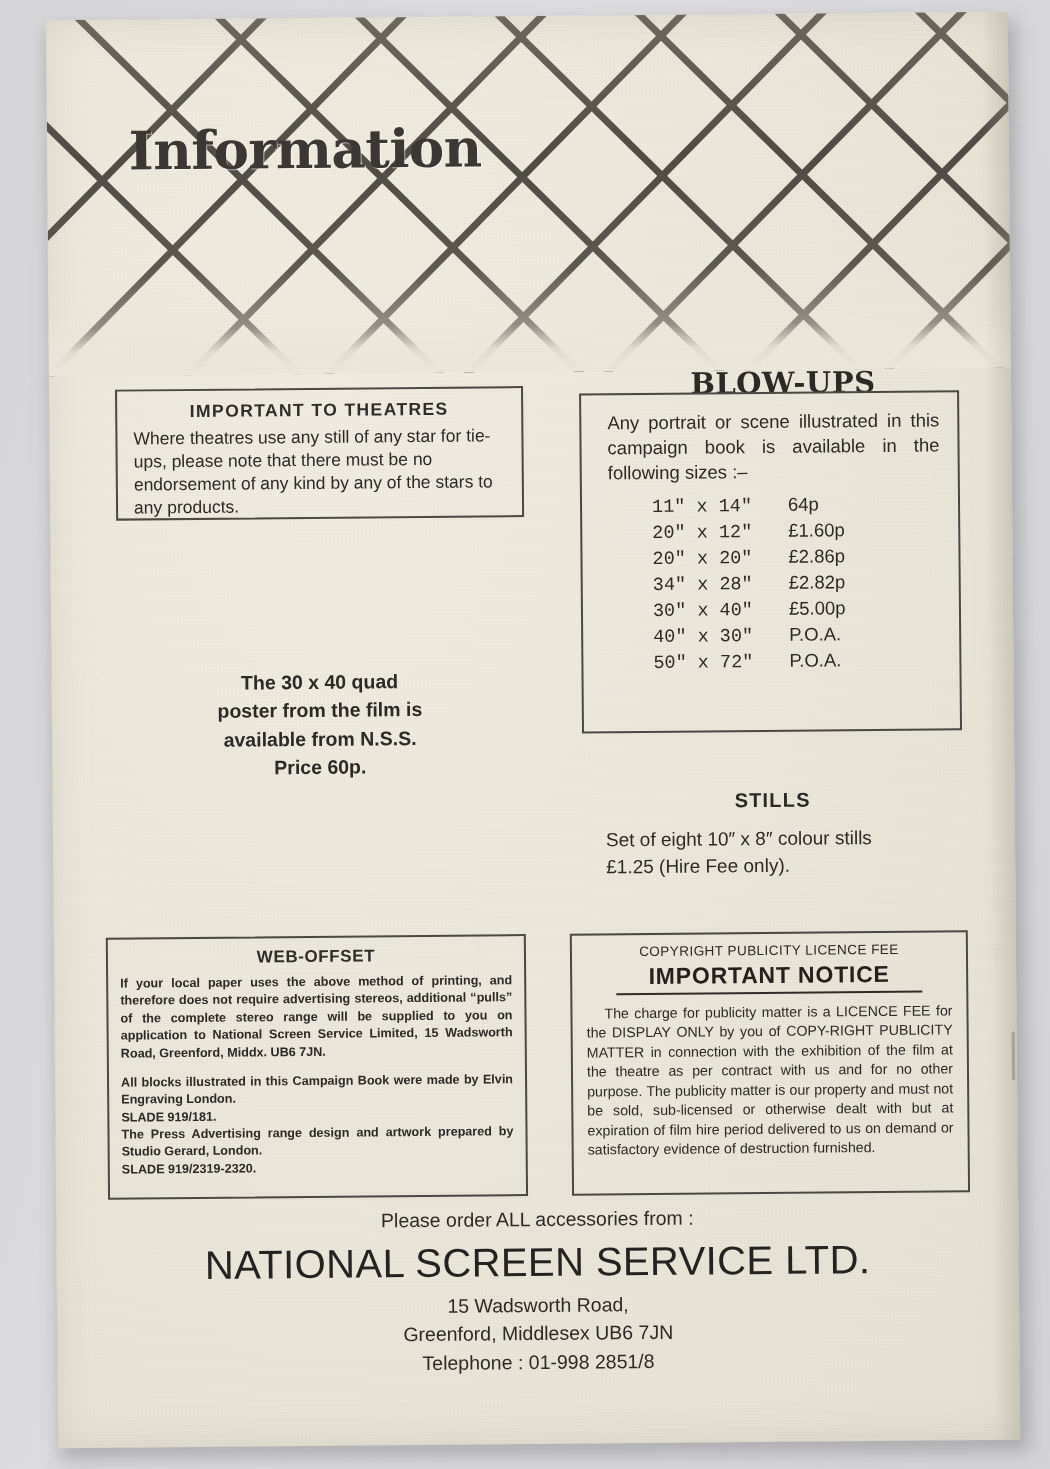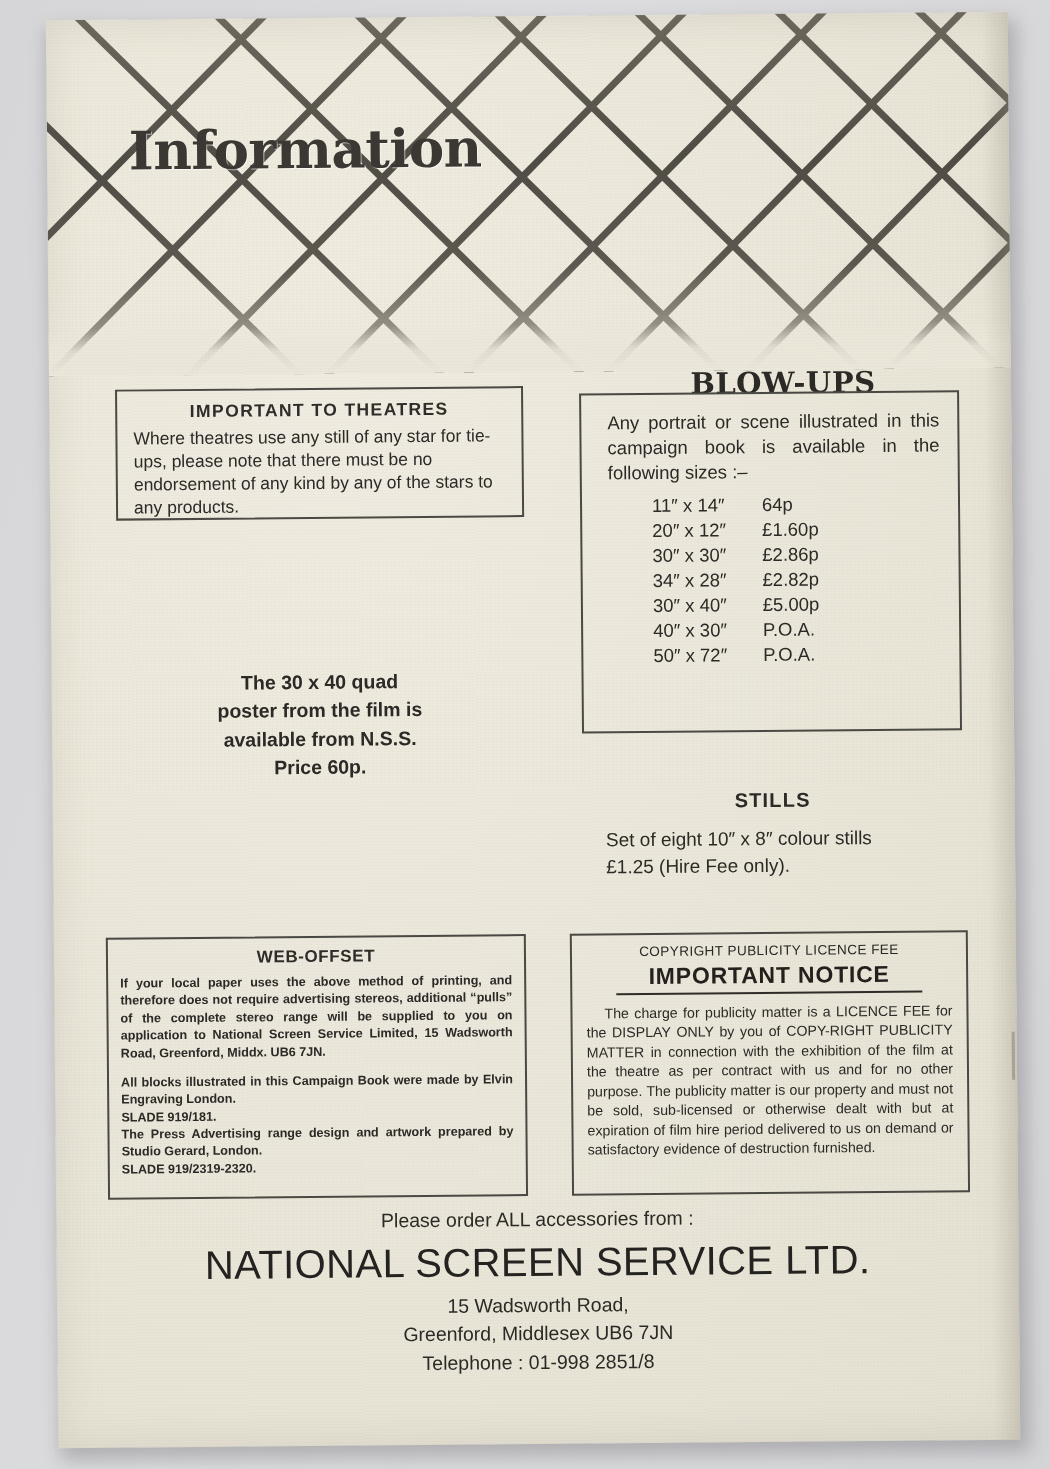--- a/index.html
+++ b/index.html
@@ -170,21 +170,21 @@
     margin: 8px 0 0 70px;
     border-collapse: collapse;
     font-size: 18.5px;
     color: #2b2926;
   }
   #price-table td {
     padding: 1.5px 0;
     vertical-align: baseline;
     white-space: nowrap;
   }
-  #price-table td.size { padding-right: 36px; }
+  #price-table td.size { padding-right: 36px; font-family: Liberation Mono, monospace; }
 
   
   #quad {
     position: absolute;
     left: 118px;
     top: 650px;
     width: 300px;
     text-align: center;
     font-weight: bold;
     font-size: 19.5px;
@@ -367,21 +367,21 @@
         <tbody>
           <tr>
             <td class="size">11″ x 14″</td>
             <td class="price">64p</td>
           </tr>
           <tr>
             <td class="size">20″ x 12″</td>
             <td class="price">£1.60p</td>
           </tr>
           <tr>
-            <td class="size">30″ x 30″</td>
+            <td class="size">20″ x 20″</td>
             <td class="price">£2.86p</td>
           </tr>
           <tr>
             <td class="size">34″ x 28″</td>
             <td class="price">£2.82p</td>
           </tr>
           <tr>
             <td class="size">30″ x 40″</td>
             <td class="price">£5.00p</td>
           </tr>

